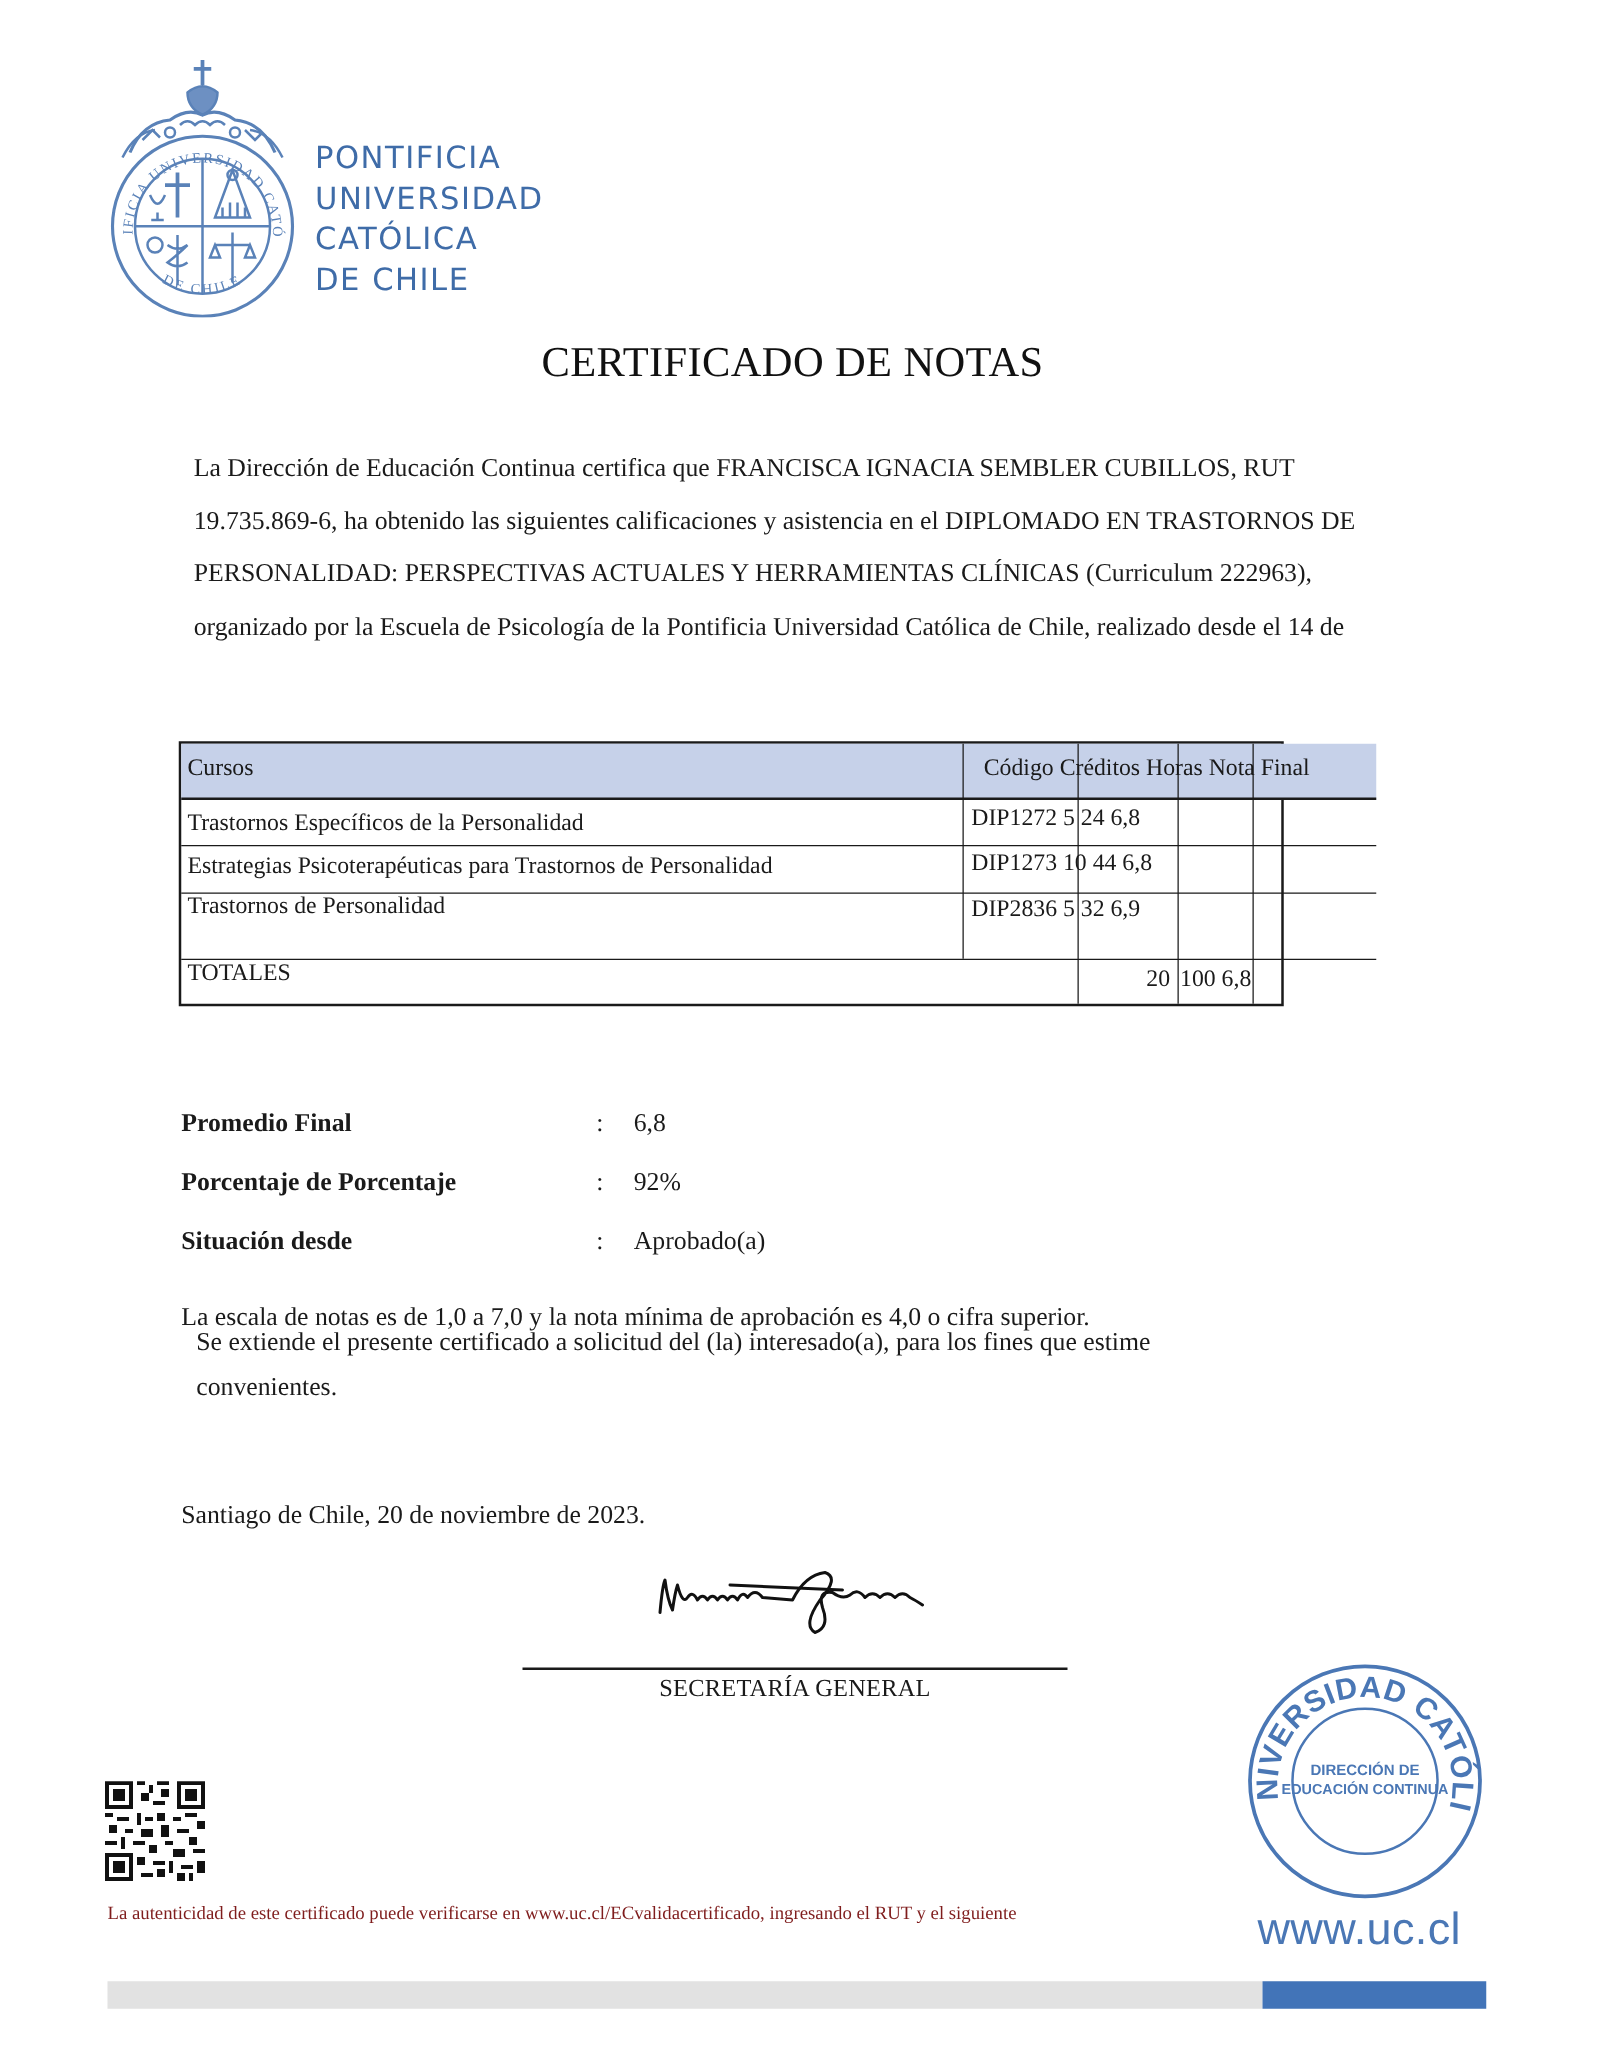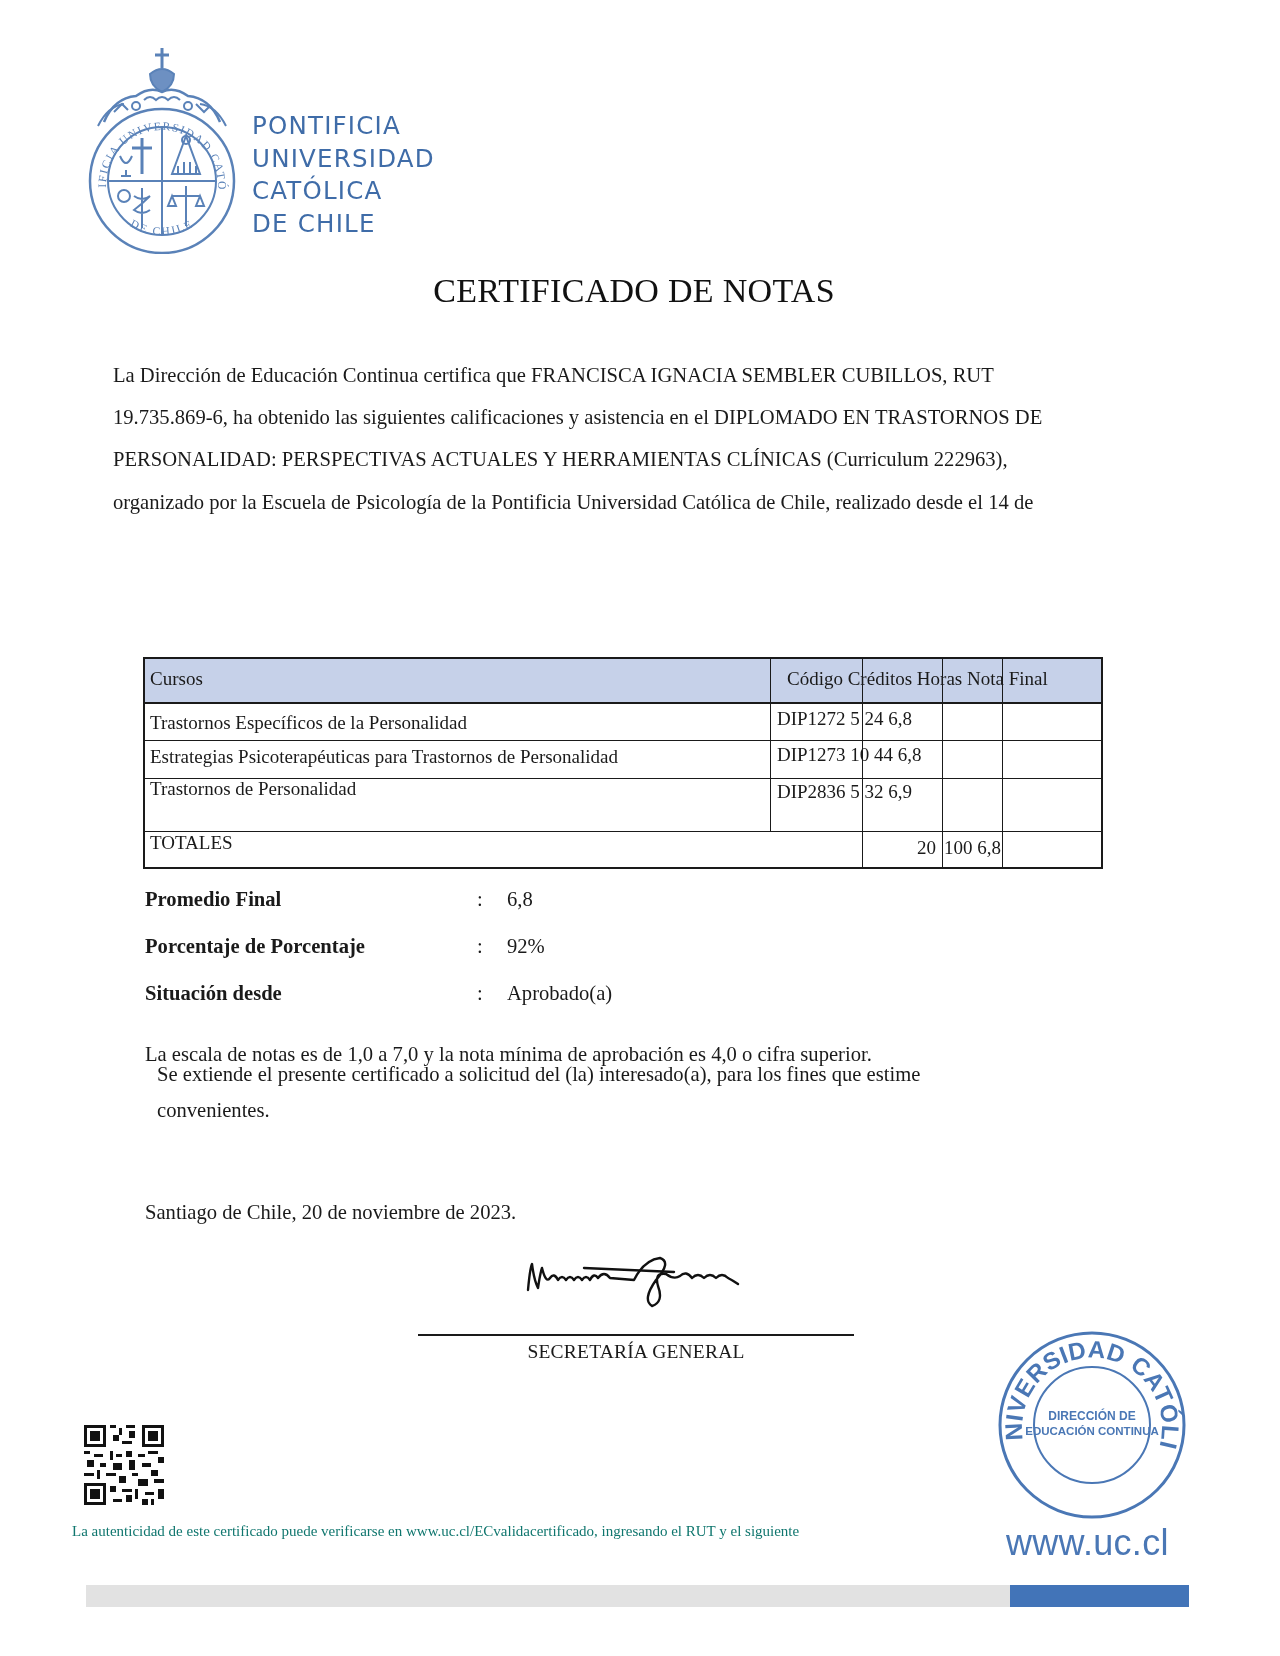--- a/index.html
+++ b/index.html
@@ -9,44 +9,44 @@
     .abs { position: absolute; }
 
     
     .logo-seal { left: 84px; top: 46px; width: 156px; height: 208px; }
     .logo-text { left: 252px; top: 110px; color: #3f6ca8; font-family: "DejaVu Sans", "Liberation Sans", sans-serif; font-size: 24.5px; line-height: 32.5px; letter-spacing: 1.2px; font-weight: normal; }
     .logo-text div { white-space: nowrap; }
 
     .title { left: 0; width: 1268px; top: 272px; text-align: center; font-size: 34px; letter-spacing: 0.3px; color: #111; }
 
     .intro { left: 113px; top: 354px; width: 1070px; font-size: 20.6px; line-height: 42.2px; color: #1a1a1a; }
-    .intro div { white-space: nowrap; }
+    .intro div { white-space: nowrap; margin-left: 42px; }
 
     
-    .grade-table { left: 143px; top: 657px; width: 960px; height: 212px; border: 2px solid #1a1a1a; }
+    .grade-table { left: 143px; top: 593px; width: 884px; height: 212px; border: 2px solid #1a1a1a; }
     .hdr { position: absolute; left: 0; top: 0; width: 956px; height: 45px; background: #c6d1e9; border-bottom: 2px solid #1a1a1a; }
     .cell-text { position: absolute; font-size: 19px; color: #1a1a1a; white-space: nowrap; }
     .hline { position: absolute; left: 0; width: 956px; height: 0; border-top: 1.5px solid #1a1a1a; }
     .vline { position: absolute; width: 0; border-left: 1.5px solid #1a1a1a; }
 
     
     .sum-row { left: 145px; font-size: 20.6px; white-space: nowrap; }
     .sum-label { position: absolute; left: 0; font-weight: bold; }
     .sum-colon { position: absolute; left: 332px; }
     .sum-value { position: absolute; left: 362px; }
 
     .para { left: 145px; font-size: 20.6px; line-height: 36px; white-space: nowrap; }
 
     .signature { left: 524px; top: 1250px; width: 226px; height: 58px; }
     .sign-line { left: 418px; top: 1334px; width: 436px; height: 0; border-top: 2px solid #1a1a1a; }
     .sign-title { left: 418px; width: 436px; top: 1341px; text-align: center; font-size: 19.5px; letter-spacing: 0.2px; }
 
     .qr { left: 84px; top: 1425px; width: 80px; height: 80px; }
 
-    .verify { left: 72px; top: 1523px; font-size: 15px; line-height: 17px; color: #0f766e; white-space: nowrap; }
+    .verify { left: 86px; top: 1523px; font-size: 15px; line-height: 17px; color: #7f1d1d; white-space: nowrap; }
 
     .stamp { left: 995px; top: 1328px; width: 194px; height: 194px; }
     .url-brand { left: 1006px; top: 1522px; font-family: "Liberation Sans", "DejaVu Sans", sans-serif; font-size: 36px; color: #4a77b5; letter-spacing: 0.3px; }
 
     .footer-bar-grey { left: 86px; top: 1585px; width: 924px; height: 22px; background: #e2e2e2; }
     .footer-bar-blue { left: 1010px; top: 1585px; width: 179px; height: 22px; background: #4274b8; }
   </style>
 </head>
 <body>
 

